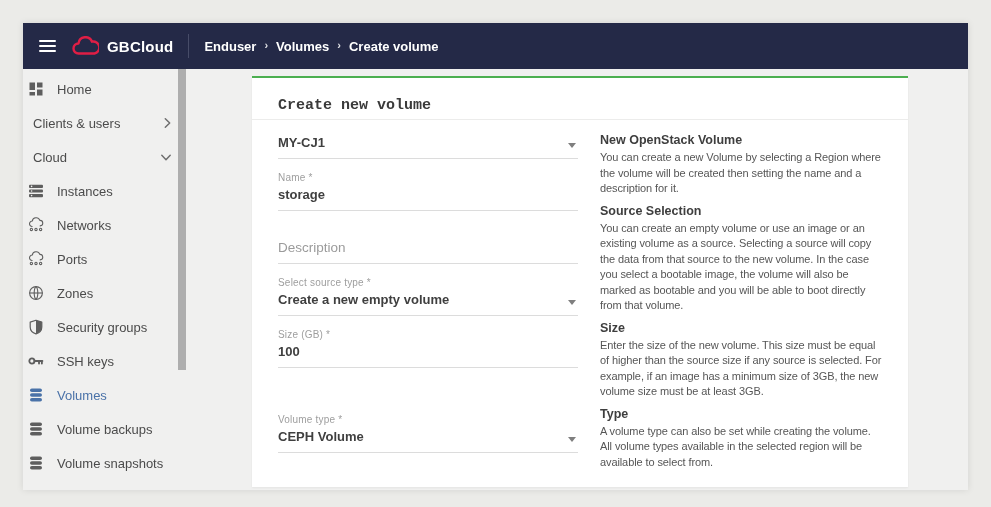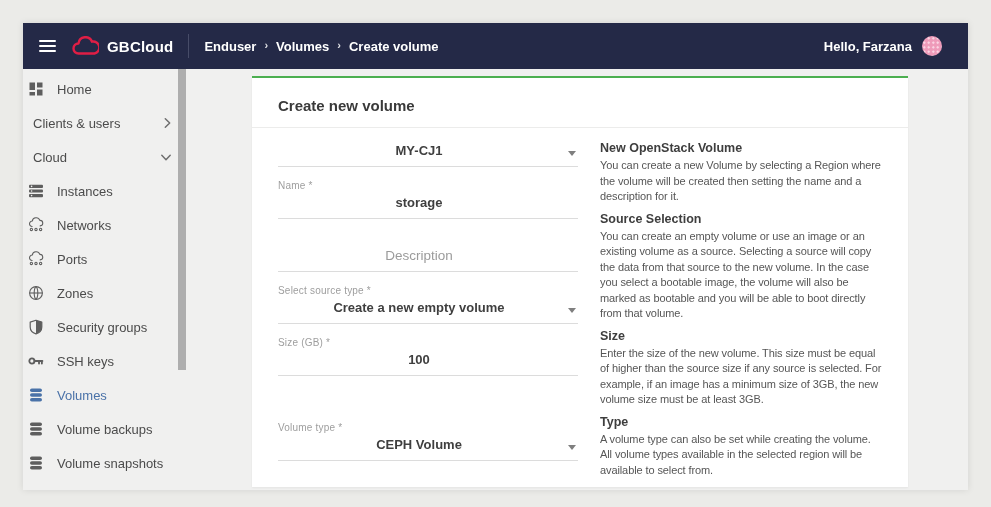--- a/index.html
+++ b/index.html
@@ -53,34 +53,34 @@
   .side-item.section { padding-left: 10px; }
   .side-item .chev { margin-left: auto; display: flex; color: #6f6f6f; }
   .side-item.active, .side-item.active .icon { color: var(--active-blue, #4a72a8); }
   
   .main { flex: 1; padding: 7px 60px 0 66px; min-width: 0; }
   .card {
     background: #fff; height: 411px; overflow: hidden;
     border-top: 2px solid var(--accent-green, #4caf50);
     box-shadow: 0 1px 2px rgba(0,0,0,.05);
   }
-  .card-header { height: 50px; padding: 19px 26px 0; border-bottom: 1px solid #ececeb; }
+  .card-header { height: 42px; padding: 19px 26px 0; border-bottom: 1px solid #ececeb; font-family: Liberation Mono, monospace; }
   .card-title { font-size: 15px; font-weight: 700; color: #3a3a3a; }
   .card-body { display: flex; gap: 22px; padding: 12px 23px 0 26px; }
   .form-col { width: 300px; flex: none; }
   .help-col { flex: 1; min-width: 0; }
   
   .field { margin-bottom: 13px; }
   .fields > .field:nth-child(3) { margin-top: 26px; }
   .fields > .field:nth-child(6) { margin-top: 46px; }
   .flabel { font-size: 10px; color: #9e9e9e; letter-spacing: .2px; margin-bottom: 1px; }
   .fvalue {
     position: relative; border-bottom: 1px solid #dcdcdc;
     padding: 3px 18px 8px 0; cursor: pointer;
-    font-size: 13px; font-weight: 700; color: #3f3f3f; min-height: 17px; text-align: center;
+    font-size: 13px; font-weight: 700; color: #3f3f3f; min-height: 17px;
   }
   .fvalue .placeholder { color: #9b9b9b; font-weight: 400; font-size: 13.5px; }
   .caret {
     position: absolute; right: 2px; bottom: 10px;
     width: 0; height: 0;
     border-left: 4.5px solid transparent; border-right: 4.5px solid transparent;
     border-top: 5px solid #7f7f7f;
   }
   
   .help-sec { margin-bottom: 6px; }
@@ -107,24 +107,20 @@
       <span class="brand-text">GBCloud</span>
     </div>
     <div class="nav-divider"></div>
     <div class="breadcrumb">
         <span class="crumb">Enduser</span>
         <span class="crumb-sep">›</span>
         <span class="crumb">Volumes</span>
         <span class="crumb-sep">›</span>
         <span class="crumb">Create volume</span>
       </div>
-    <div class="nav-right">
-      <span class="greeting">Hello, Farzana</span>
-      <span class="avatar"></span>
-    </div>
   </div>
 
   <div class="app-body">
     <div class="sidebar">
       <div id="side-items">
           <div class="side-item">
             <span class="icon">
               <svg viewBox="0 0 16 16" fill="currentColor">
                 <rect x="1.5" y="1.5" width="5.5" height="7.5"></rect>
                 <rect x="9" y="1.5" width="5.5" height="5"></rect>

